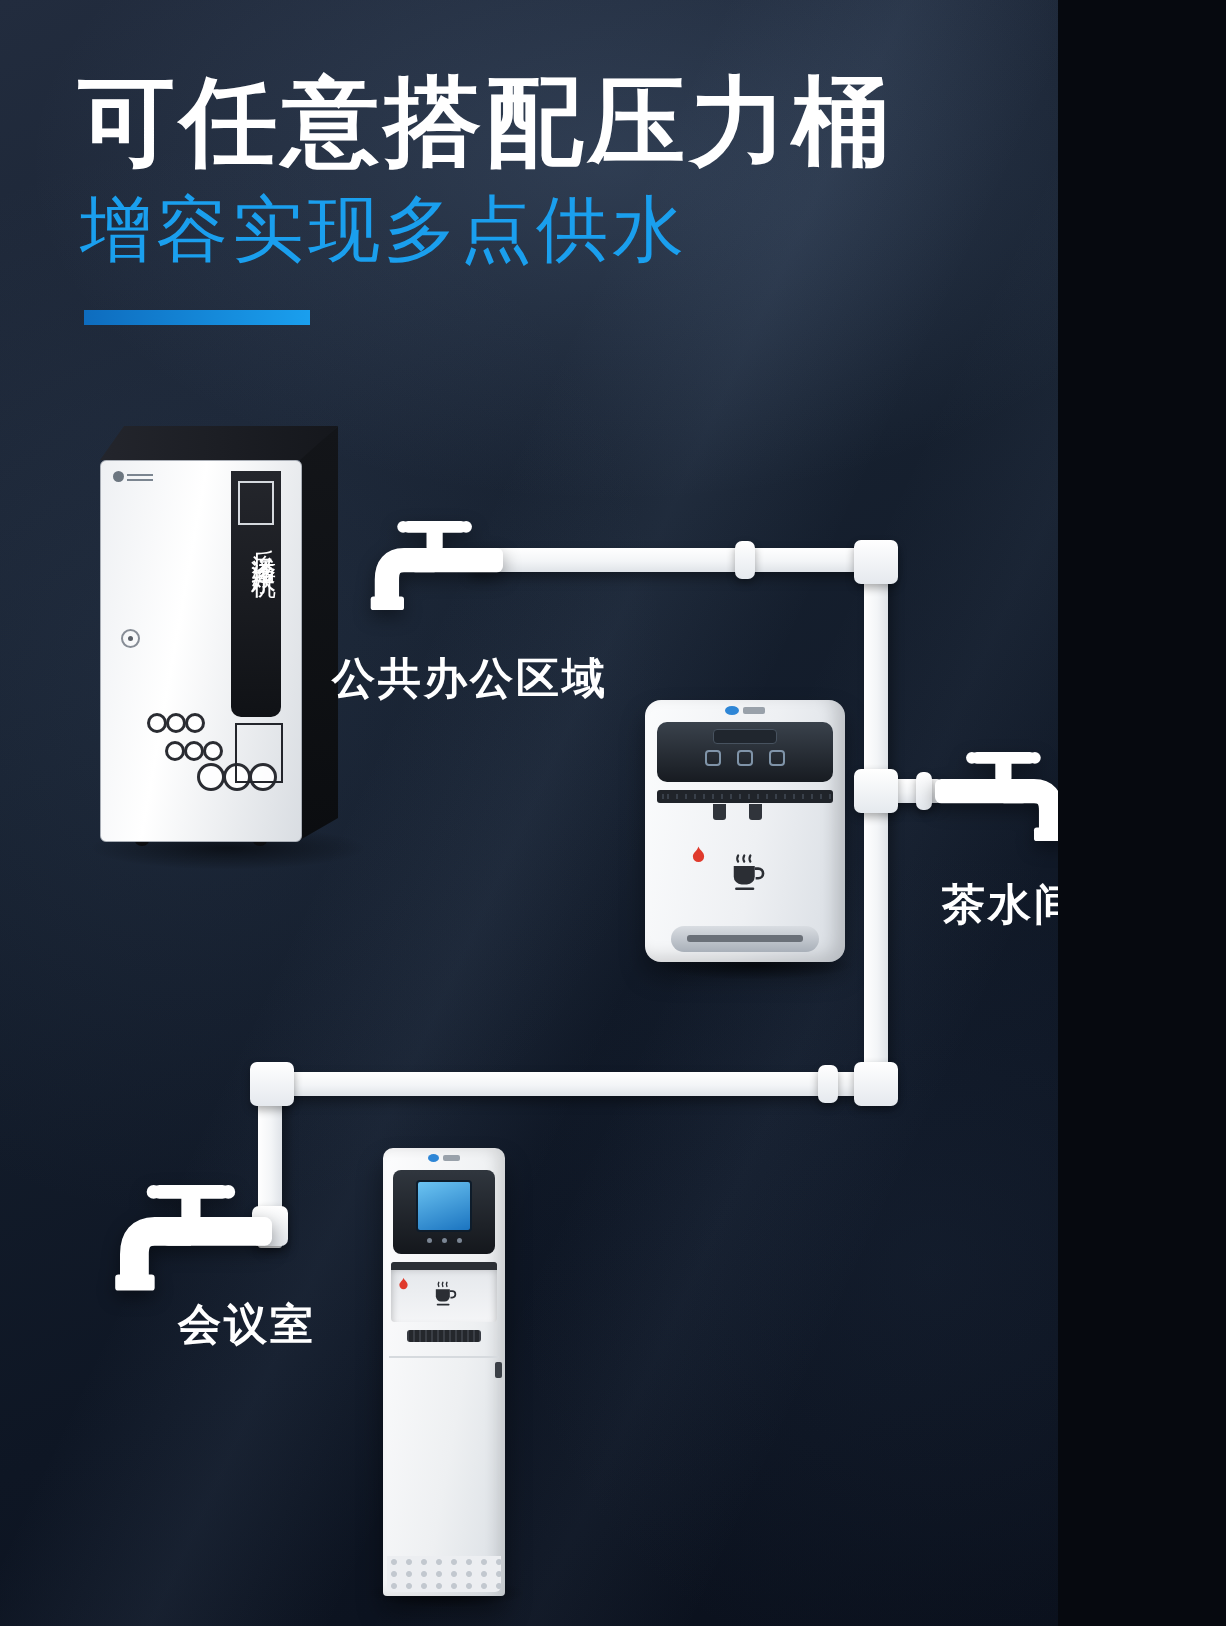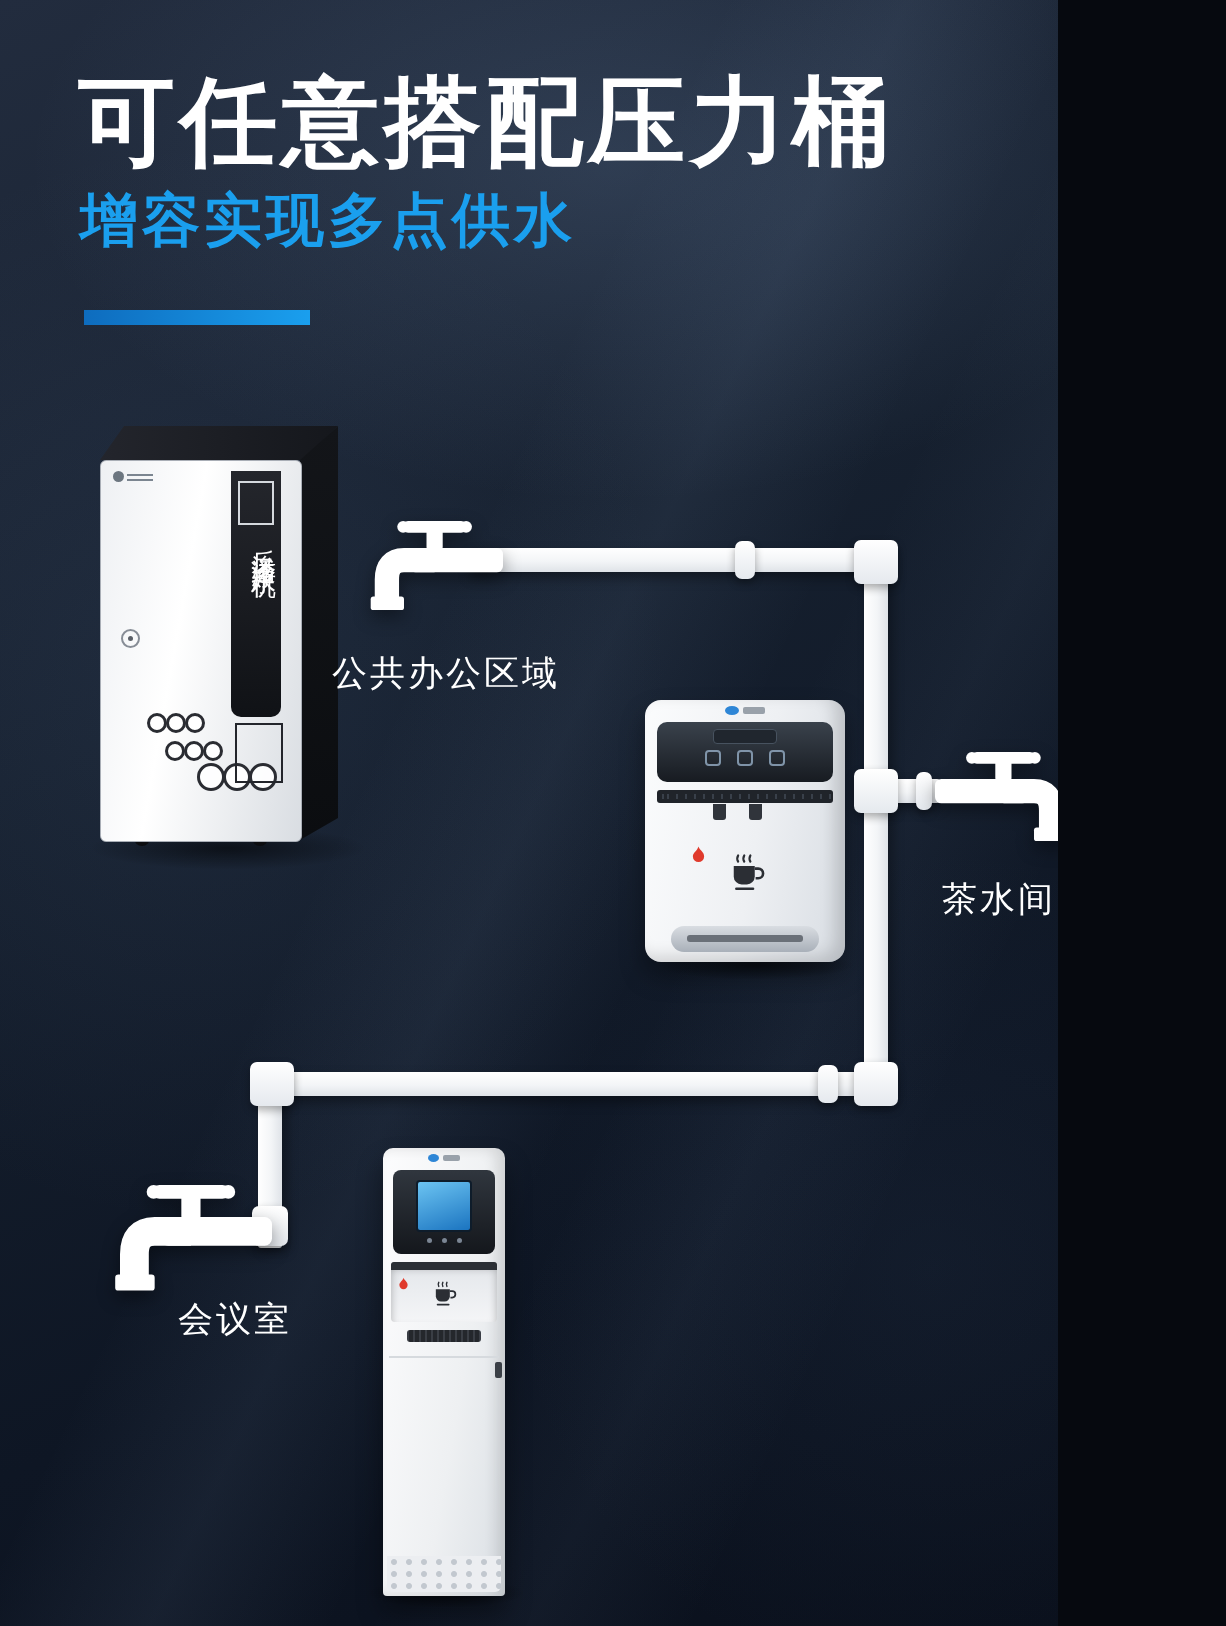--- a/index.html
+++ b/index.html
@@ -12,40 +12,40 @@
       radial-gradient(700px 700px at 88% 78%, rgba(70,95,130,.10), transparent 60%),
       linear-gradient(158deg,#222c3e 0%,#16202f 38%,#0e1624 72%,#0a101c 100%);
   }
   .streak{position:absolute;inset:0;pointer-events:none;}
   .streak.s1{background:linear-gradient(115deg,transparent 40%,rgba(150,180,220,.08) 50%,transparent 60%);}
   .streak.s2{background:linear-gradient(115deg,transparent 62%,rgba(150,180,220,.05) 71%,transparent 80%);}
 
   
   .title{position:absolute;left:78px;top:58px;margin:0;font-size:97px;font-weight:900;
          color:#ffffff;letter-spacing:5px;z-index:8;white-space:nowrap;}
-  .subtitle{position:absolute;left:80px;top:182px;margin:0;font-size:58px;font-weight:700;
+  .subtitle{position:absolute;left:80px;top:182px;margin:0;font-size:72px;font-weight:400;
          color:var(--accent-blue,#1a9fee);letter-spacing:4px;z-index:8;white-space:nowrap;}
   .divider{position:absolute;left:84px;top:310px;width:226px;height:15px;z-index:8;
          background:linear-gradient(90deg,var(--divider-blue,#0e6cbe),var(--accent-blue,#1a9fee));}
 
   
   .pipe{position:absolute;z-index:5;border-radius:3px;}
   .pipe.h{background:linear-gradient(180deg,#ffffff 0%,#f3f5f7 55%,#dfe3e8 100%);
           box-shadow:0 6px 12px rgba(0,0,0,.38);}
   .pipe.v{background:linear-gradient(90deg,#ffffff 0%,#f3f5f7 55%,#dfe3e8 100%);
           box-shadow:5px 4px 12px rgba(0,0,0,.32);}
   .coupling{position:absolute;z-index:6;border-radius:7px;
           background:linear-gradient(180deg,#ffffff,#e5e9ee);
           box-shadow:0 4px 9px rgba(0,0,0,.32);}
   .faucet-wrap{position:absolute;z-index:6;line-height:0;}
   .faucet-svg{filter:drop-shadow(0 7px 9px rgba(0,0,0,.4));}
   .mirror{transform:scaleX(-1);}
 
   
-  .loc-label{position:absolute;z-index:7;color:#ffffff;font-size:35px;font-weight:400;
+  .loc-label{position:absolute;z-index:7;color:#ffffff;font-size:43px;font-weight:700;
           letter-spacing:3px;white-space:nowrap;}
 
   
   .gshadow{position:absolute;z-index:2;border-radius:50%;
           background:radial-gradient(ellipse at center,rgba(0,0,0,.55),transparent 70%);}
 
   
   .purifier{position:absolute;left:100px;top:426px;width:238px;height:420px;z-index:3;}
   .pur-topface{position:absolute;left:0;top:0;width:238px;height:34px;
           clip-path:polygon(0 100%,24px 0,238px 0,202px 100%);

